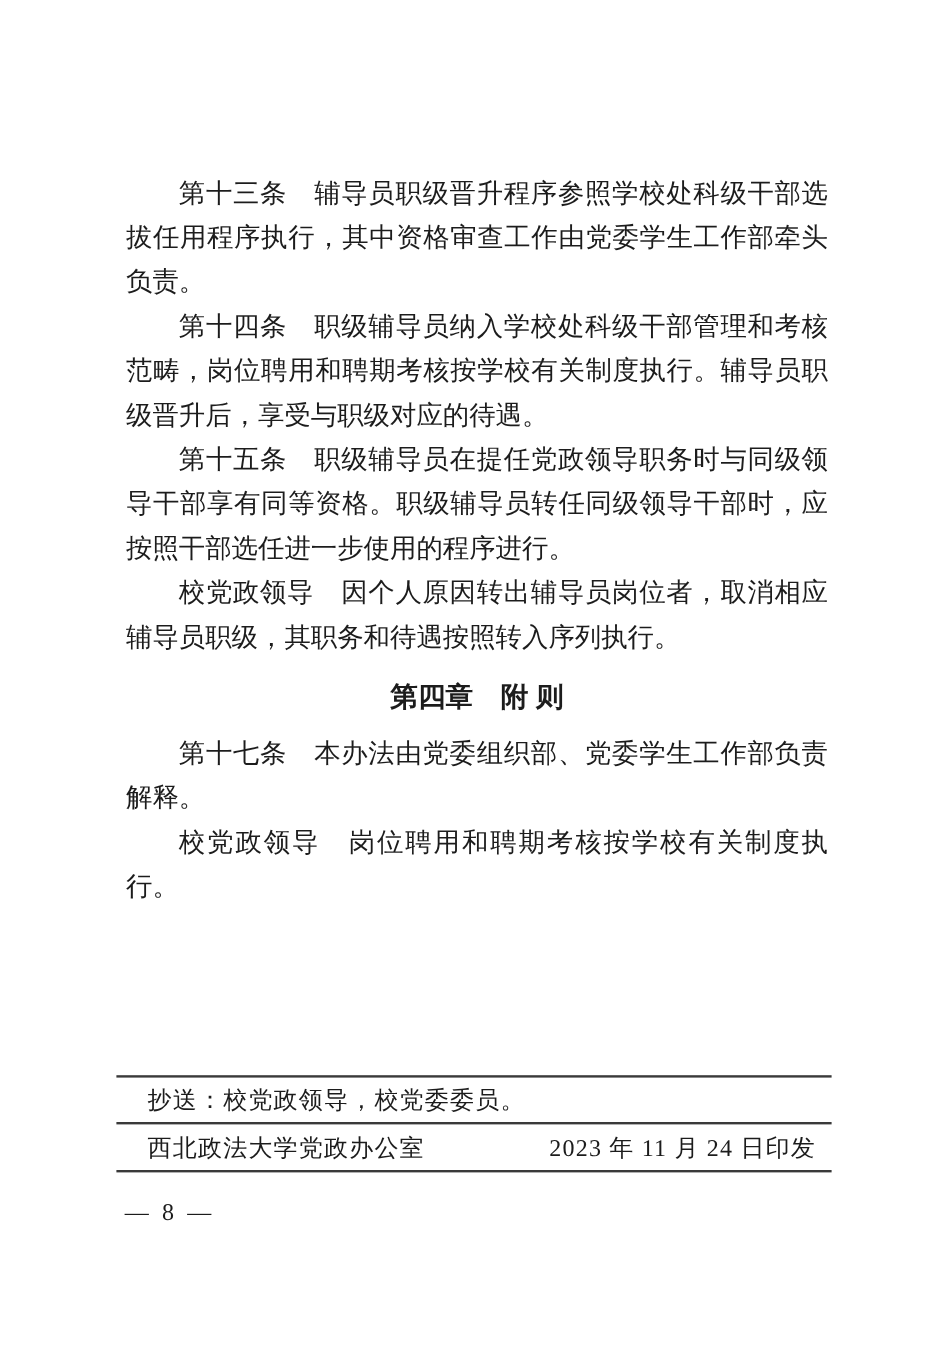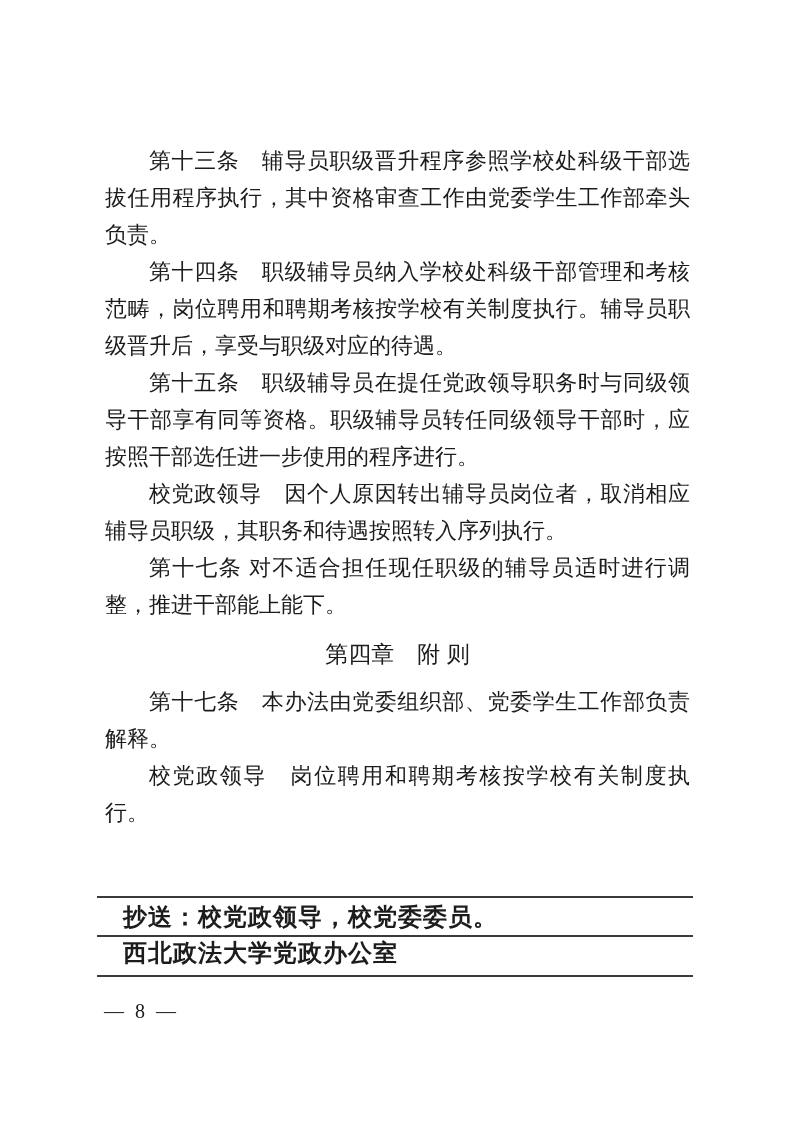--- a/index.html
+++ b/index.html
@@ -32,47 +32,46 @@
   .art-num {
     font-family: "Liberation Sans", "DejaVu Sans", sans-serif;
     font-weight: 400;
   }
   .sep { white-space: pre; }
   .chapter {
     margin: 13px 0 10px 0;
     text-indent: 0;
     text-align: center;
     font-family: "Liberation Sans", "DejaVu Sans", sans-serif;
-    font-weight: 400;
+    font-weight: 700;
     font-size: 23px;
     line-height: 37px;
   }
   .colophon {
     position: absolute;
     left: 97px;
     top: 896px;
     width: 596px;
-    font-size: 24px;
-    font-weight: bold;
+    font-size: 20px;
   }
   .rule {
     height: 0;
     border-top: 2px solid #3a3a3a;
   }
   .cc-row {
     height: 37px;
     display: flex;
     align-items: center;
     padding-left: 26px;
     letter-spacing: 1px;
   }
   .issue-row {
     height: 38px;
     display: flex;
-    align-items: flex-start;
+    align-items: center;
     justify-content: space-between;
     padding-left: 26px;
     padding-right: 13px;
     letter-spacing: 1px;
   }
   .page-num {
     position: absolute;
     left: 104px;
     top: 1000px;
     font-size: 20px;
@@ -87,37 +86,37 @@
   <div class="body-text">
 
     <p class="para"><span class="art-num">第十三条</span><span class="sep">　</span><span>辅导员职级晋升程序参照学校处科级干部选拔任用程序执行，其中资格审查工作由党委学生工作部牵头负责。</span></p>
 
     <p class="para"><span class="art-num">第十四条</span><span class="sep">　</span><span>职级辅导员纳入学校处科级干部管理和考核范畴，岗位聘用和聘期考核按学校有关制度执行。辅导员职级晋升后，享受与职级对应的待遇。</span></p>
 
     <p class="para"><span class="art-num">第十五条</span><span class="sep">　</span><span>职级辅导员在提任党政领导职务时与同级领导干部享有同等资格。职级辅导员转任同级领导干部时，应按照干部选任进一步使用的程序进行。</span></p>
 
     <p class="para"><span class="art-num">校党政领导</span><span class="sep">　</span><span>因个人原因转出辅导员岗位者，取消相应辅导员职级，其职务和待遇按照转入序列执行。</span></p>
 
-    <p class="para"><span class="art-num">第十七条</span><span class="sep"> </span><span>对不适合担任现任职级的辅导员适时进行调整，推进干部能上能下。</span></p>
 
     <h2 class="chapter">第四章　附 则</h2>
 
     <p class="para"><span class="art-num">第十七条</span><span class="sep">　</span><span>本办法由党委组织部、党委学生工作部负责解释。</span></p>
 
     <p class="para"><span class="art-num">校党政领导</span><span class="sep">　</span><span>岗位聘用和聘期考核按学校有关制度执行。</span></p>
 
   </div>
 
   <div class="colophon">
     <div class="rule"></div>
     <div class="cc-row">
       <span>抄送：校党政领导，校党委委员。</span>
     </div>
     <div class="rule"></div>
     <div class="issue-row">
       <span>西北政法大学党政办公室</span>
+      <span>2023 年 11 月 24 日印发</span>
     </div>
     <div class="rule"></div>
   </div>
 
   <div class="page-num">— 8 —</div>
 
 </div>
 
 </body></html>

